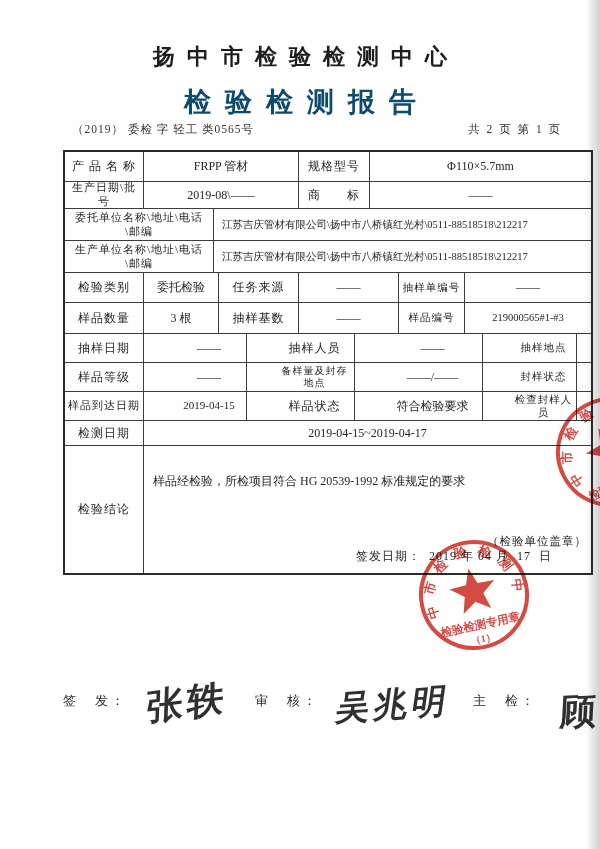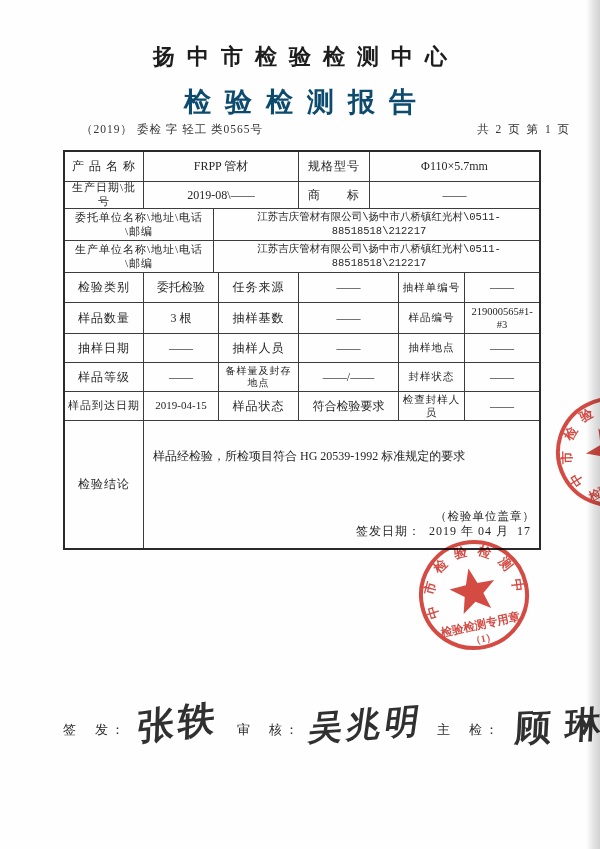--- a/index.html
+++ b/index.html
@@ -23,66 +23,66 @@
     position: absolute; top: 42px; left: 0; width: 100%;
     text-align: center; font-size: 22px; font-weight: bold;
     letter-spacing: 12px; text-indent: 12px; color: #1d1d1d;
   }
   .report-title {
     position: absolute; top: 84px; left: 0; width: 100%;
     text-align: center; font-size: 27px; font-weight: bold;
     letter-spacing: 14px; text-indent: 14px; color: #0c4a6e;
   }
   .doc-line {
-    position: absolute; top: 122px; left: 69px; width: 502px;
+    position: absolute; top: 122px; left: 60px; width: 502px;
     display: flex; justify-content: space-between;
     font-size: 11.5px; color: #333;
   }
   .doc-line .doc-no { padding-left: 12px; letter-spacing: 1px; }
   .doc-line .pages { letter-spacing: 2px; }
   
   .rtable {
-    position: absolute; top: 150px; left: 63px; width: 478px;
+    position: absolute; top: 150px; left: 63px; width: 530px;
     border: 2px solid #2a2a2a; z-index: 2;
   }
   .trow { display: flex; border-bottom: 1px solid #3c3c3c; align-items: stretch; }
   .trow:last-child { border-bottom: none; }
   .cell {
     border-right: 1px solid #3c3c3c;
     display: flex; align-items: center; justify-content: center;
     font-size: 12px; padding: 2px 3px; text-align: center;
     line-height: 1.25; overflow: hidden;
   }
   .cell:last-child { border-right: none; }
   .cell.lab { letter-spacing: 1px; }
-  .cell.left { justify-content: flex-start; text-align: center; padding-left: 8px; font-family: Liberation Mono, monospace; }
+  .cell.left { justify-content: flex-start; text-align: center; padding-left: 8px; }
   .w-l1 { width: 79px; flex: none; }
   .w-v1 { width: 155px; flex: none; }
   .w-l2 { width: 71px; flex: none; }
   .w-wide { width: 149px; flex: none; font-size: 11px; }
   .s1 { width: 79px; flex: none; }
   .s2 { width: 75px; flex: none; }
   .s3 { width: 80px; flex: none; }
   .s4 { width: 100px; flex: none; }
   .s5 { width: 66px; flex: none; font-size: 10.5px; }
   .grow { flex: 1; }
   .fs10 { font-size: 10px; letter-spacing: 0; }
   .fs105 { font-size: 10.5px; text-align: center; }
   .fs11 { font-size: 11px; }
   .h30 { height: 30px; } .h27 { height: 27px; } .h32 { height: 32px; }
-  .h31 { height: 31px; } .h29 { height: 29px; } .h25 { height: 25px; }
+  .h31 { height: 31px; } .h29 { height: 29px; gap: 28px; } .h25 { height: 25px; }
   .h64 { height: 64px; } .h127 { height: 127px; } .h46 { height: 46px; }
   .conclusion-cell { position: relative; display: block; padding: 0; }
   .conclusion-text { position: absolute; top: 28px; left: 9px; font-size: 12px; text-align: center; }
   .seal-note { position: absolute; top: 88px; right: 4px; font-size: 11.5px; letter-spacing: 1px; }
   .issue-line { position: absolute; bottom: 9px; left: 212px; font-size: 12px; letter-spacing: 1px; white-space: pre; }
   
   .sig-row {
     position: absolute; top: 692px; left: 63px; width: 505px; height: 75px;
-    display: flex; align-items: center; z-index: 2;
+    display: flex; align-items: flex-start; z-index: 2; gap: 9px;
   }
   .sig-label { font-size: 13px; letter-spacing: 3px; color: #2a2a2a; flex: none; }
   .sig-name {
     font-size: 37px; font-weight: bold; color: #141414;
     transform: rotate(-7deg) skewX(-9deg);
     letter-spacing: 4px; white-space: nowrap; flex: none;
     font-family: "DejaVu Sans", sans-serif; opacity: .88;
   }
   .sig-name.n1 { margin: -14px 18px 0 10px; }
   .sig-name.n2 { margin: -10px 14px 0 8px; transform: rotate(-4deg) skewX(-12deg); font-size: 34px; }
@@ -170,20 +170,24 @@
 
     <div class="trow h29">
       <div class="cell lab s1 fs11">样品到达日期</div>
       <div class="cell s2 fs11">2019-04-15</div>
       <div class="cell lab s3">样品状态</div>
       <div class="cell s4">符合检验要求</div>
       <div class="cell lab s5">检查封样人员</div>
       <div class="cell grow">——</div>
     </div>
 
+    <div class="trow h25">
+      <div class="cell lab s1">检测日期</div>
+      <div class="cell grow">2019-04-15~2019-04-17</div>
+    </div>
 
 
     <div class="trow h127">
       <div class="cell lab s1">检验结论</div>
       <div class="cell grow conclusion-cell">
         <div class="conclusion-text">样品经检验，所检项目符合 HG 20539-1992 标准规定的要求</div>
         <div class="seal-note">（检验单位盖章）</div>
         <div class="issue-line">签发日期：  2019 年 04 月  17  日</div>
       </div>
     </div>

